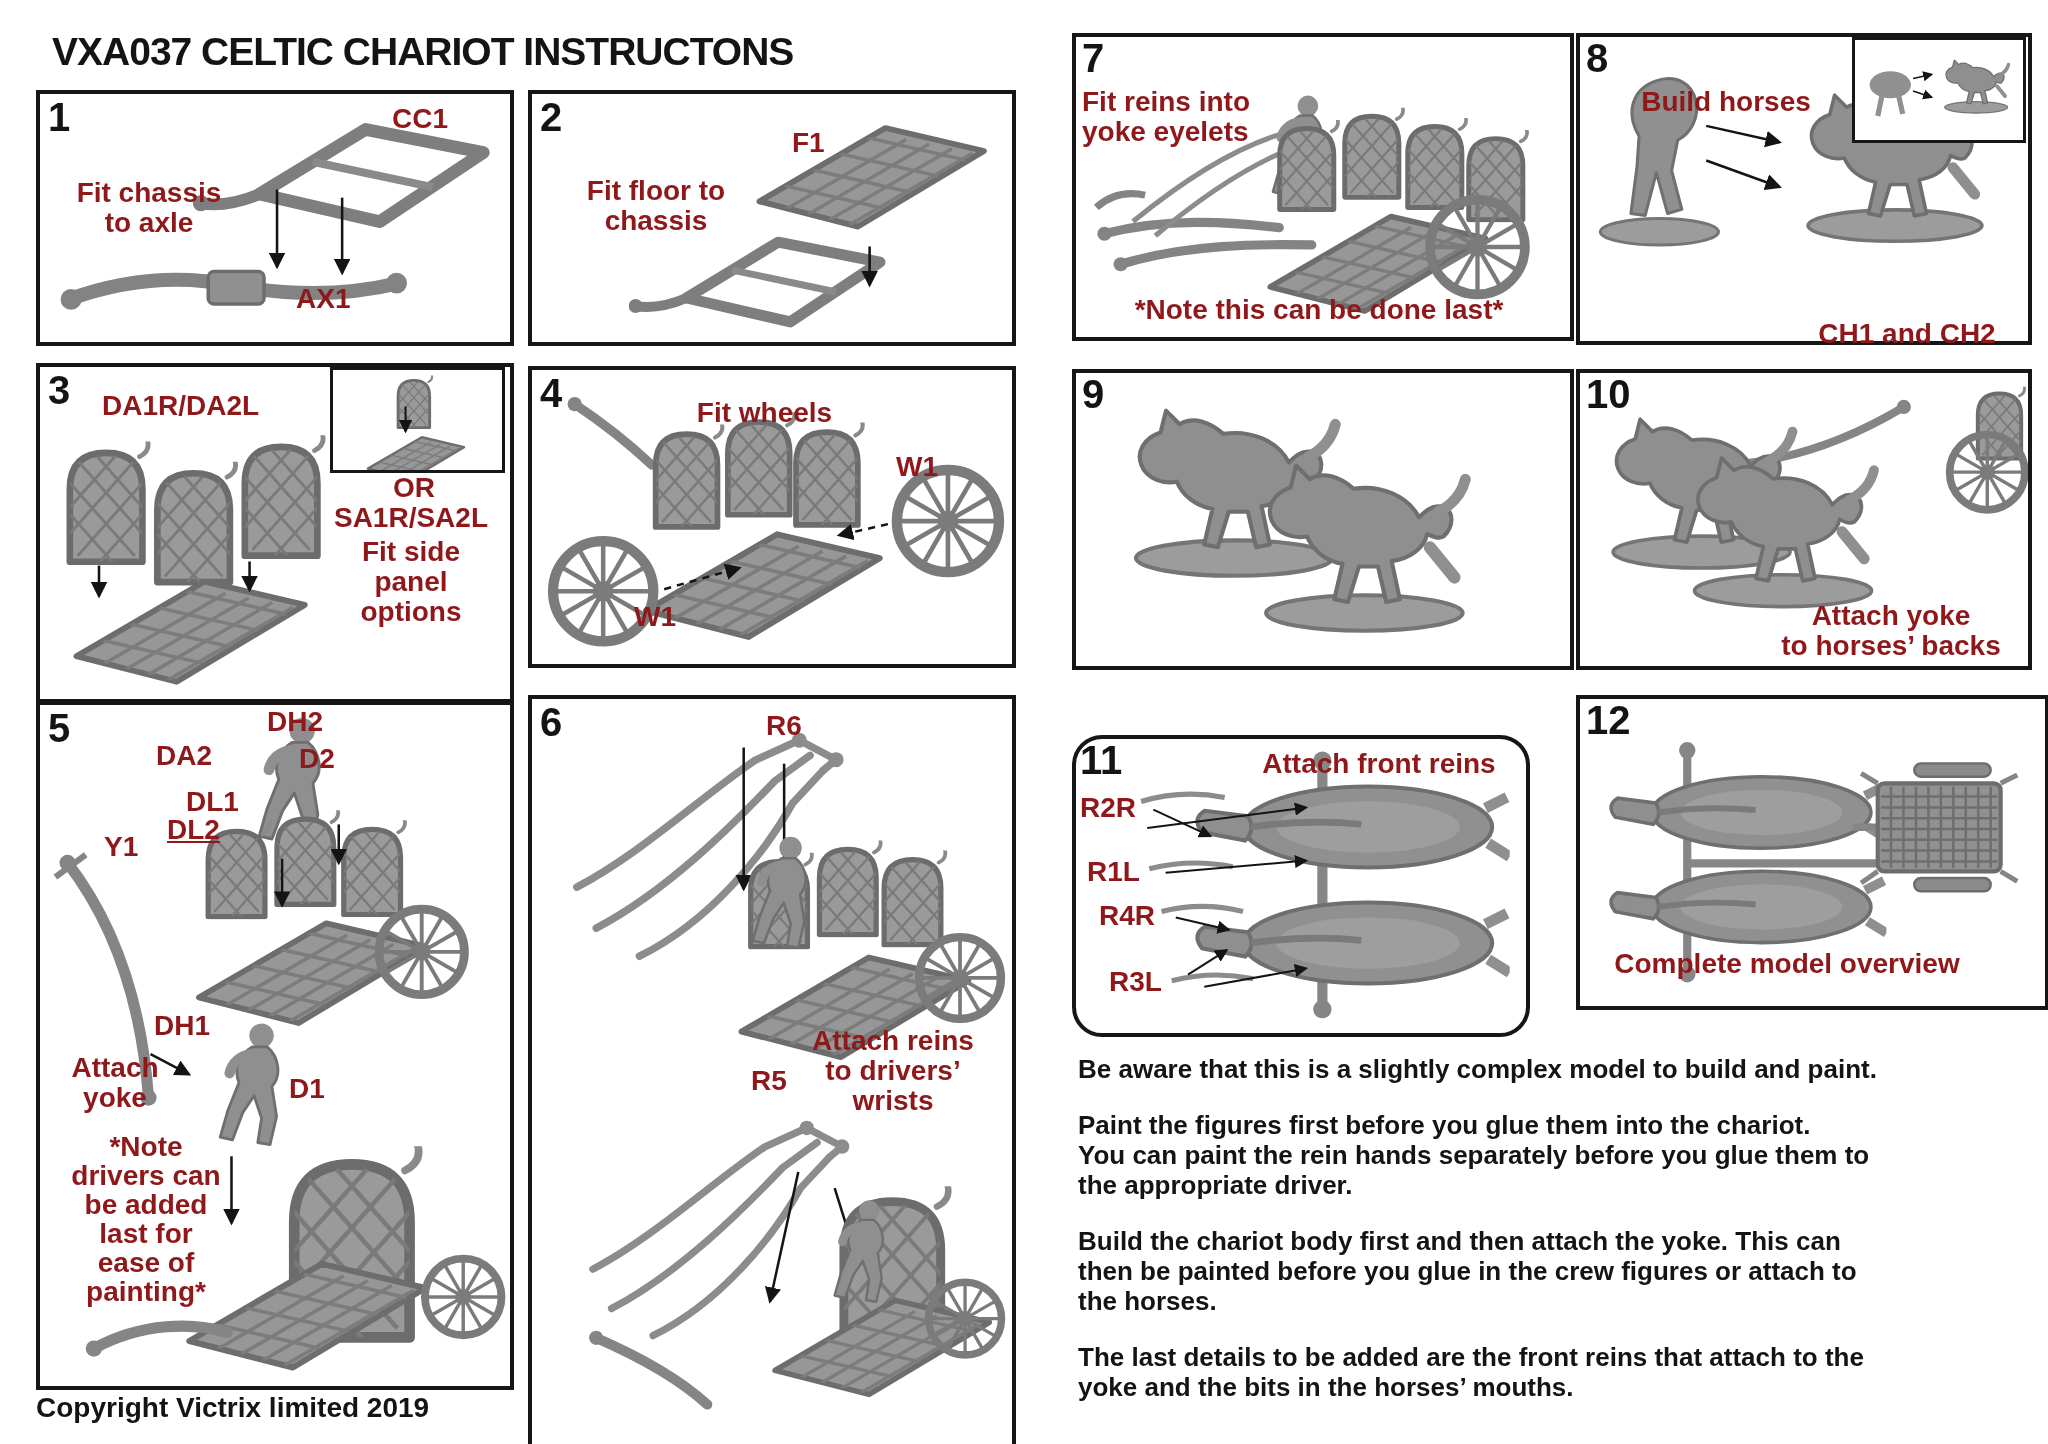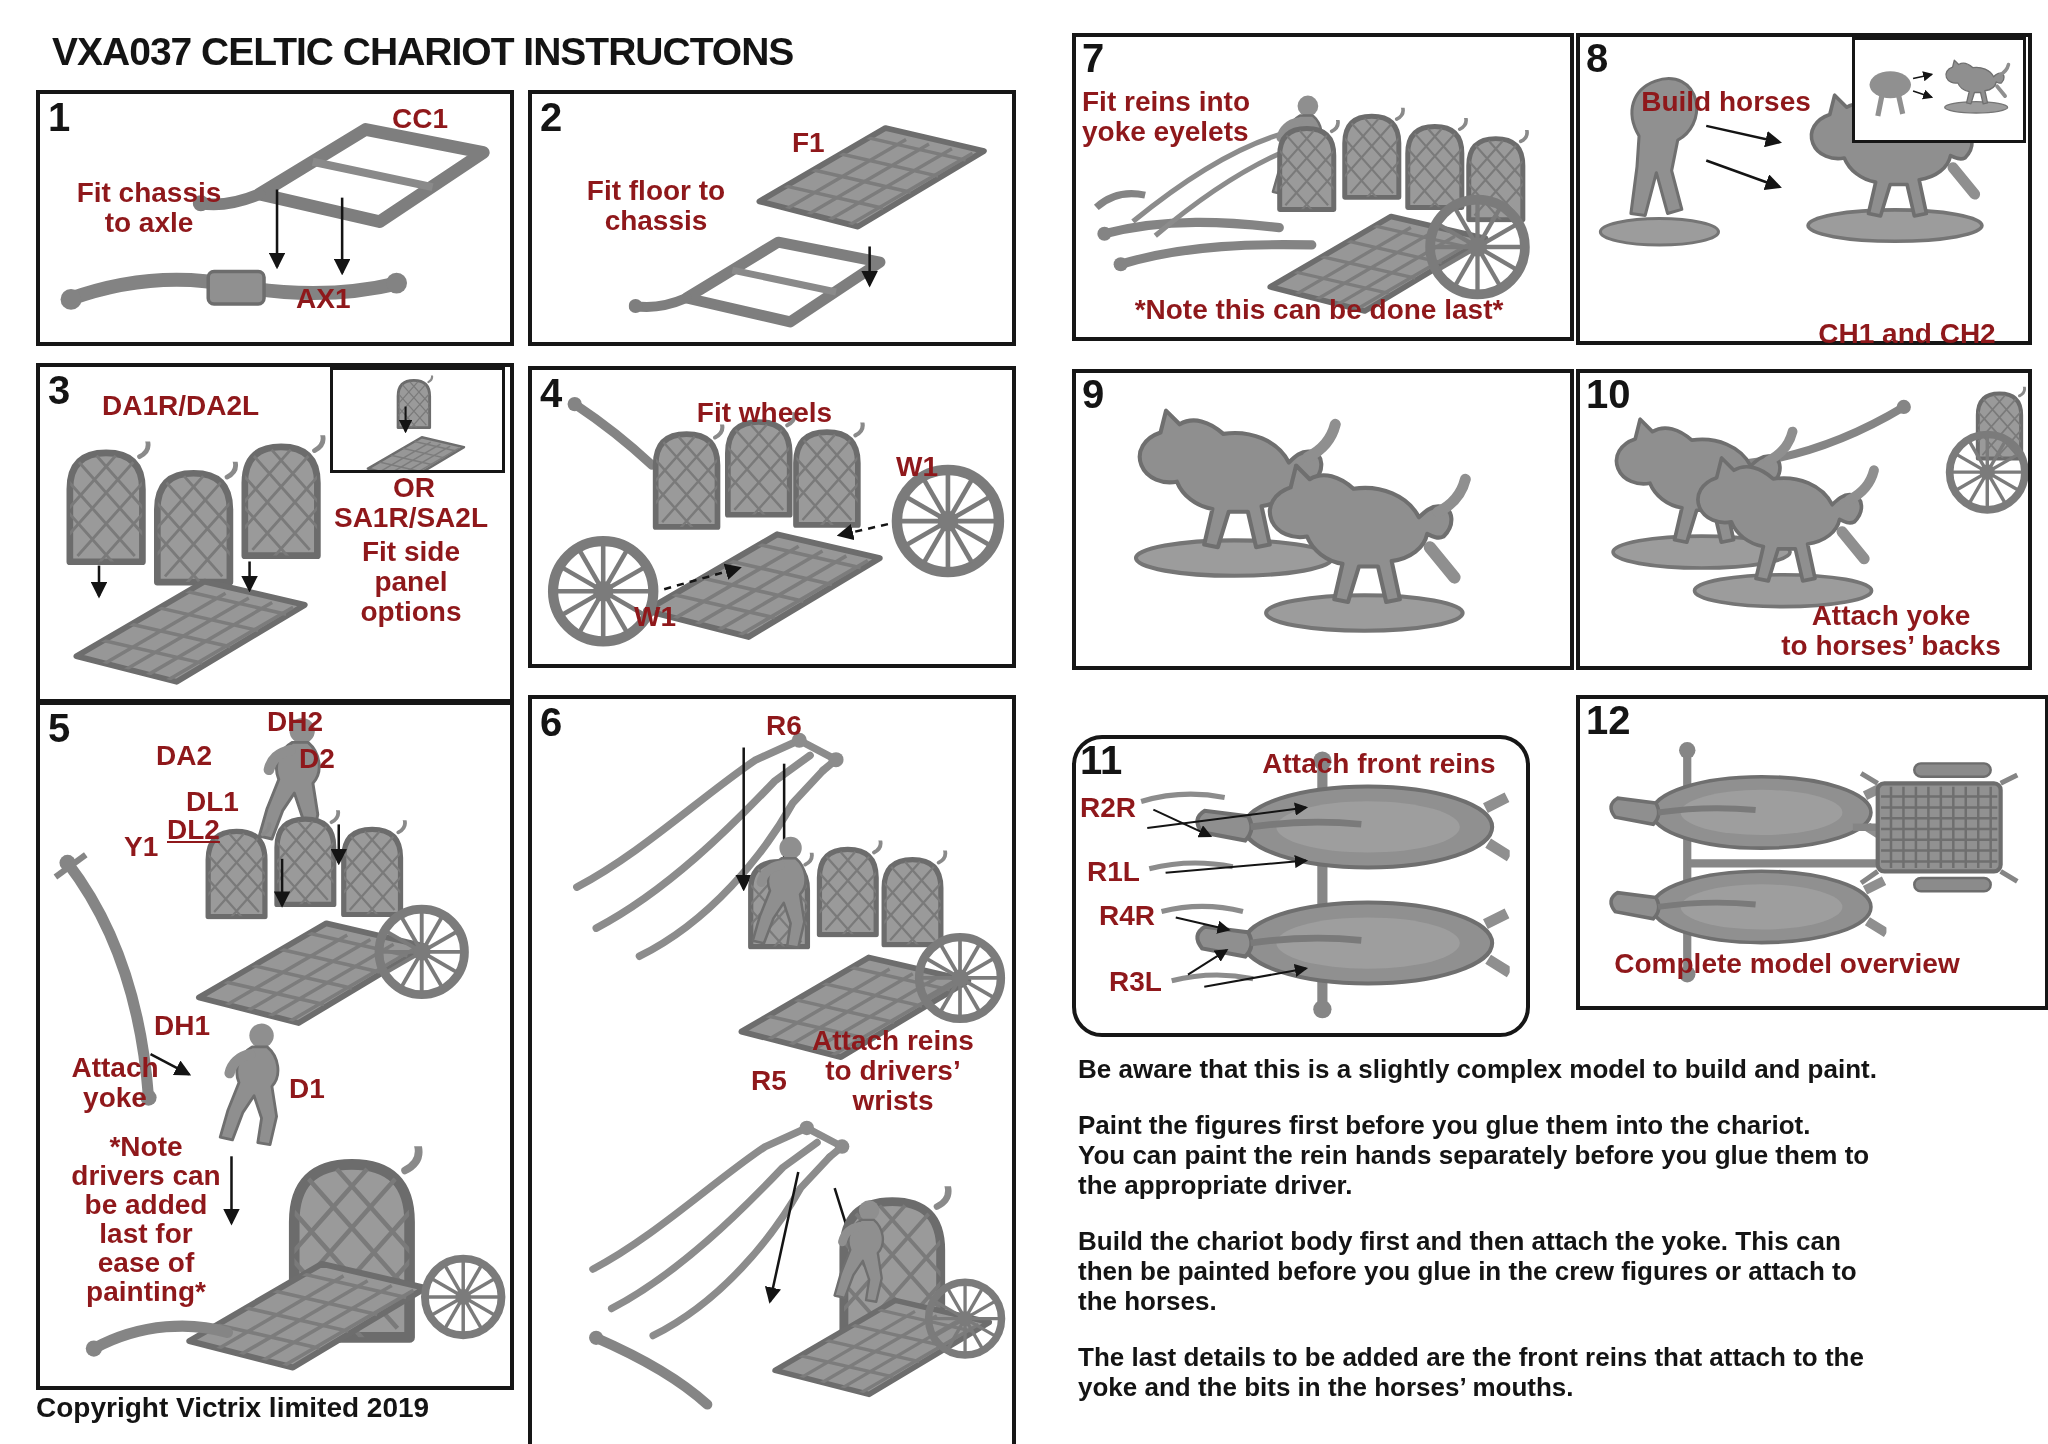--- a/index.html
+++ b/index.html
@@ -205,21 +205,21 @@
       <use href="#sym-wheel" x="374" y="542" width="86" height="86"></use>
       <path d="M52,636 C100,610 150,610 184,620" stroke="#858585" stroke-width="11" fill="none" stroke-linecap="round"></path>
       <circle cx="52" cy="636" r="8" fill="#858585"></circle>
     </svg>
     <div class="num" style="left:8px;top:2px;">5</div>
     <div class="red" style="left:227px;top:2px;">DH2</div>
     <div class="red" style="left:116px;top:36px;">DA2</div>
     <div class="red" style="left:259px;top:39px;">D2</div>
     <div class="red" style="left:146px;top:82px;">DL1</div>
     <div class="red" style="left:127px;top:110px;text-decoration:underline;">DL2</div>
-    <div class="red" style="left:64px;top:127px;margin-left:20px;">Y1</div>
+    <div class="red" style="left:64px;top:127px;">Y1</div>
     <div class="red" style="left:114px;top:306px;">DH1</div>
     <div class="red center" style="left:10px;top:348px;width:130px;">Attach
 yoke</div>
     <div class="red" style="left:249px;top:369px;">D1</div>
     <div class="red center" style="left:0px;top:427px;width:212px;line-height:29px;">*Note
 drivers can
 be added
 last for
 ease of
 painting*</div>

